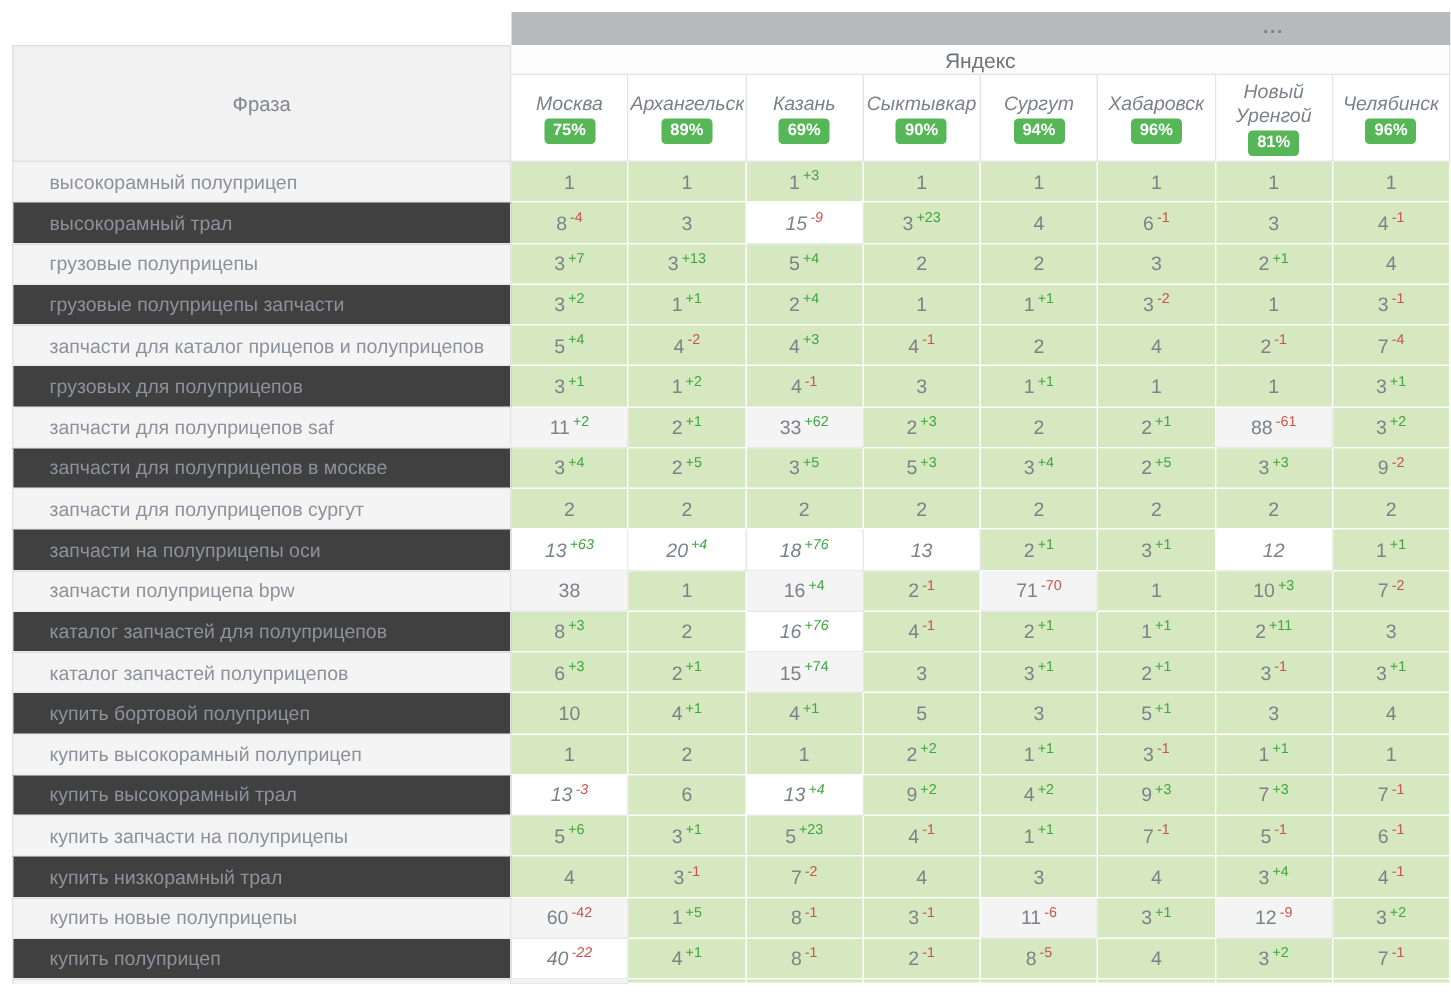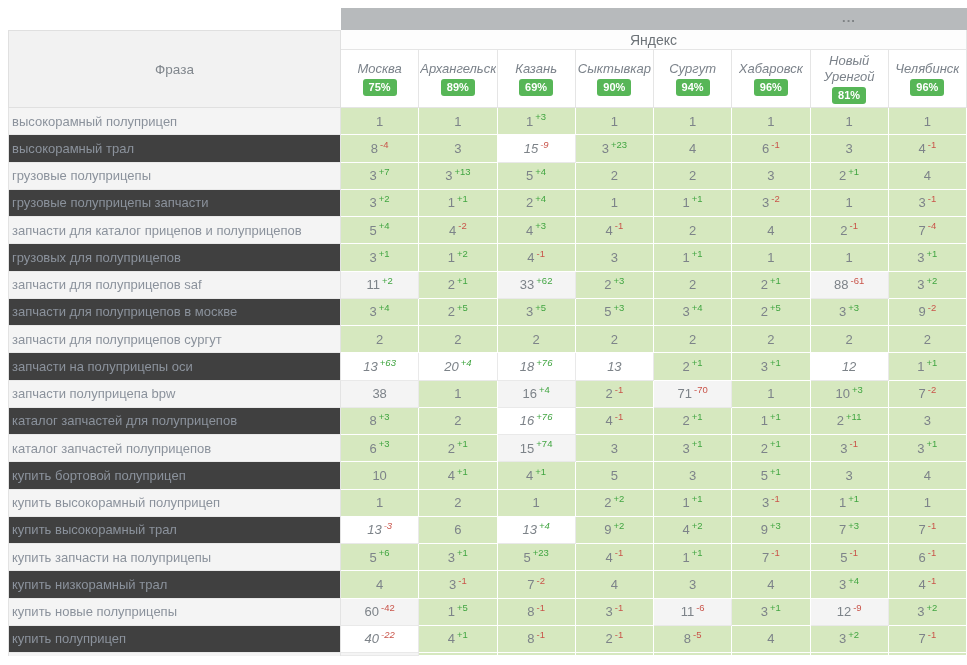--- a/index.html
+++ b/index.html
@@ -55,21 +55,21 @@
     display:inline-block;background:var(--badge-green);color:#fff;
     font-size:11px;font-weight:bold;padding:2px 6px;border-radius:3px;margin-top:2px;
     line-height:1.2;
   }
   .city-cell-inner{display:flex;flex-direction:column;align-items:center;justify-content:center;}
   
   tbody td{height:27.25px;padding:0;vertical-align:middle;}
   td.phrase-cell{
     border-left:1px solid var(--line);border-right:1px solid var(--line);
     border-bottom:1px solid #e9e9e9;
-    font-size:13px;color:#8b929c;padding-left:3px;cursor:pointer;
+    font-size:13px;color:#8b929c;padding-left:24px;cursor:pointer;
     white-space:nowrap;overflow:hidden;
   }
   tr.odd td.phrase-cell{background:var(--stripe);}
   tr.even td.phrase-cell{background:#404040;}
   td.data-cell{text-align:center;font-size:13px;color:#7d8389;cursor:pointer;}
   td.data-cell.top10{
     background:var(--cell-green);
     border-right:1px solid #fff;border-bottom:1px solid #fff;
   }
   td.data-cell.plain{

